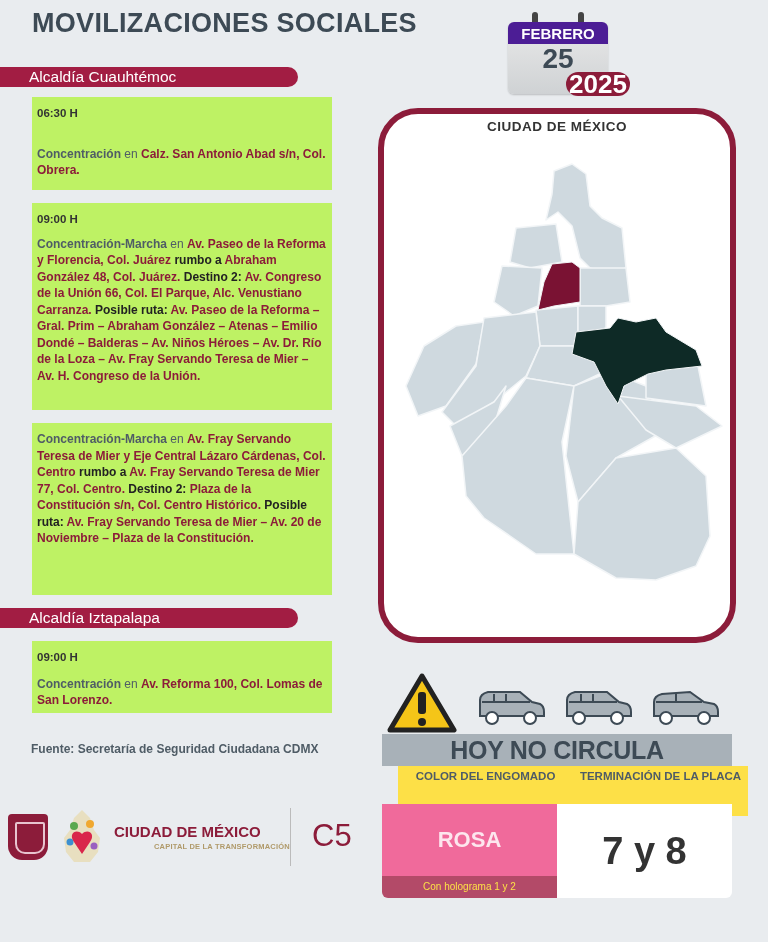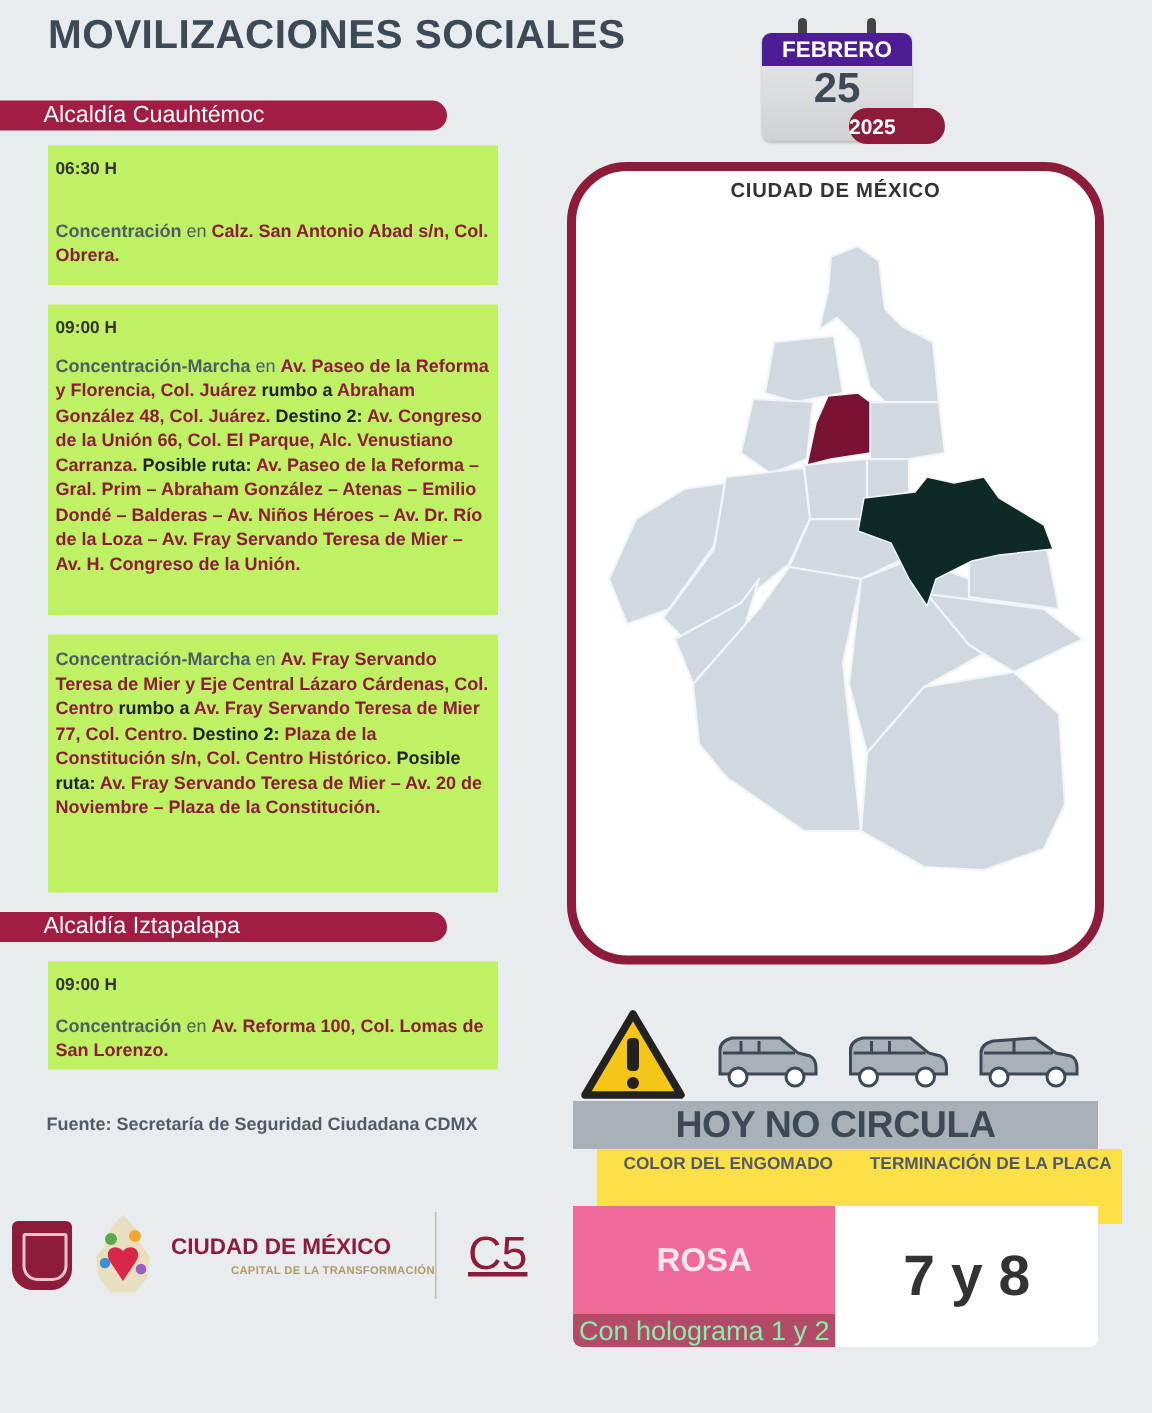--- a/index.html
+++ b/index.html
@@ -7,21 +7,21 @@
   body { background: #e9ecef; font-family: "Liberation Sans", sans-serif; position: relative; color: #333; }
 
   .title { position: absolute; left: 32px; top: 8px; font-size: 27px; font-weight: bold; color: #3d4a55; letter-spacing: 0.3px; }
 
   
   .calendar { position: absolute; left: 508px; top: 12px; width: 122px; height: 82px; }
   .cal-ring { position: absolute; top: 0; width: 6px; height: 14px; background: #444; border-radius: 3px; }
   .cal-body { position: absolute; left: 0; top: 10px; width: 100px; height: 72px; background: linear-gradient(#e9e9e9,#cfd2d4); border-radius: 6px; box-shadow: 0 1px 2px rgba(0,0,0,0.2); }
   .cal-head { position: absolute; left: 0; top: 10px; width: 100px; height: 22px; background: #4c1d95; border-radius: 6px 6px 0 0; color: #fff; font-size: 15px; font-weight: bold; text-align: center; line-height: 23px; }
   .cal-day { position: absolute; left: 0; top: 32px; width: 100px; text-align: center; font-size: 28px; font-weight: bold; color: #3d4a55; line-height: 30px; }
-  .cal-year { position: absolute; left: 58px; top: 60px; width: 64px; height: 24px; background: #8c1c3a; border-radius: 12px; color: #fff; font-size: 14px; font-weight: bold; line-height: 24px; }
+  .cal-year { position: absolute; left: 58px; top: 60px; width: 64px; height: 24px; background: #8c1c3a; border-radius: 12px; color: #fff; font-size: 26px; font-weight: bold; text-align: center; line-height: 24px; }
 
   .section-bar { position: absolute; left: 0; width: 298px; height: 20px; background: #a21d43; border-radius: 0 10px 10px 0; color: #fff; font-size: 15.5px; line-height: 20px; padding-left: 29px; }
 
   .event-card { position: absolute; left: 32px; width: 300px; background: #bef264; padding: 8px 5px 8px 5px; font-size: 12px; line-height: 16.5px; font-weight: bold; }
   .event-time { color: #333; font-size: 11.5px; margin-bottom: 8px; }
   .event-body { color: #222; }
   .t-type { color: #4f5c66; font-weight: normal; }
   .t-type b { font-weight: bold; }
   .t-place { color: #8c1c3a; }
   .t-conn { color: #4f5c66; font-weight: normal; }
@@ -29,35 +29,35 @@
 
   .source { position: absolute; left: 31px; top: 742px; font-size: 12px; font-weight: bold; color: #4f5c66; }
 
   
   .logo-shield { position: absolute; left: 8px; top: 814px; width: 40px; height: 46px; background: #8c1c3a; border-radius: 4px 4px 14px 14px; }
   .logo-shield::after { content: ""; position: absolute; left: 7px; top: 8px; width: 26px; height: 28px; border: 2px solid #e8c4cf; border-radius: 2px 2px 10px 10px; }
   .logo-heart { position: absolute; left: 60px; top: 808px; width: 44px; height: 56px; }
   .logo-text1 { position: absolute; left: 114px; top: 823px; font-size: 15px; font-weight: bold; color: #8c1c3a; }
   .logo-text2 { position: absolute; left: 114px; top: 842px; font-size: 7.5px; font-weight: bold; color: #b09a6a; letter-spacing: 0.2px; margin-left: 40px; }
   .logo-divider { position: absolute; left: 290px; top: 808px; width: 1px; height: 58px; background: #bbb; }
-  .logo-c5 { position: absolute; left: 312px; top: 818px; font-size: 31px; color: #8c1c3a; text-decoration: underline; }
+  .logo-c5 { position: absolute; left: 312px; top: 818px; font-size: 31px; color: #8c1c3a; }
 
   
   .map-frame { position: absolute; left: 378px; top: 108px; width: 358px; height: 535px; background: #fff; border: 6px solid #8c1c3a; border-radius: 40px; }
   .map-title { position: absolute; left: 0; right: 0; top: 5px; text-align: center; font-size: 13.5px; font-weight: bold; color: #333; letter-spacing: 0.5px; }
   .map-svg { position: absolute; left: 0; top: 0; }
 
   
   .warn { position: absolute; left: 386px; top: 672px; width: 72px; height: 64px; }
   .car { position: absolute; top: 686px; width: 70px; height: 40px; }
   .hnc-head { position: absolute; left: 382px; top: 734px; width: 350px; height: 32px; background: #a8b1b8; color: #3d4a55; font-size: 25px; font-weight: bold; text-align: center; line-height: 33px; letter-spacing: -0.3px; }
   .hnc-sub { position: absolute; left: 398px; top: 766px; width: 350px; height: 50px; background: #fde047; }
   .hnc-sub div { position: absolute; top: 3px; width: 175px; text-align: center; font-size: 11.5px; font-weight: bold; color: #4f5c66; line-height: 15px; }
   .hnc-color { position: absolute; left: 382px; top: 804px; width: 175px; height: 72px; background: #f06a9b; color: #fde6ee; font-size: 22px; font-weight: bold; text-align: center; line-height: 72px; }
-  .hnc-holo { position: absolute; left: 382px; top: 876px; width: 175px; height: 22px; background: #b34a68; color: #86efac; font-size: 18px; text-align: center; line-height: 22px; border-radius: 0 0 0 6px; }
+  .hnc-holo { position: absolute; left: 382px; top: 876px; width: 175px; height: 22px; background: #b34a68; color: #fde047; font-size: 10px; text-align: center; line-height: 22px; border-radius: 0 0 0 6px; }
   .hnc-plate { position: absolute; left: 557px; top: 804px; width: 175px; height: 94px; background: #fff; color: #333; font-size: 38px; font-weight: bold; text-align: center; line-height: 94px; border-radius: 0 0 6px 0; }
 </style>
 </head>
 <body>
 
 <div class="title">MOVILIZACIONES SOCIALES</div>
 
 <div class="calendar">
   <div class="cal-body"></div>
   <div class="cal-ring" style="left:24px"></div>

